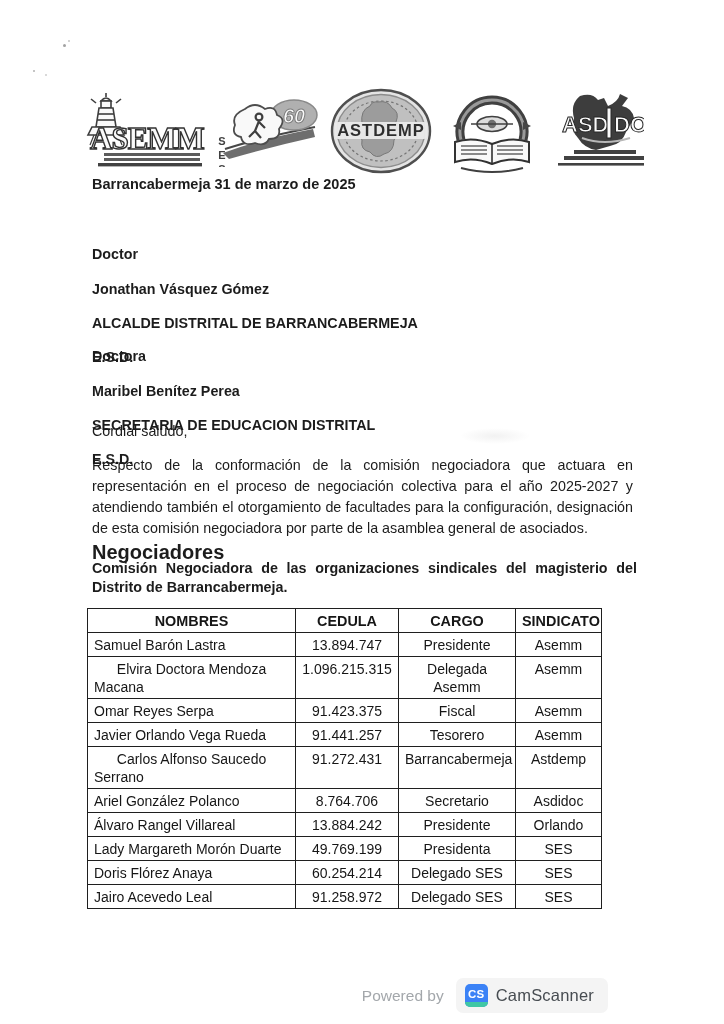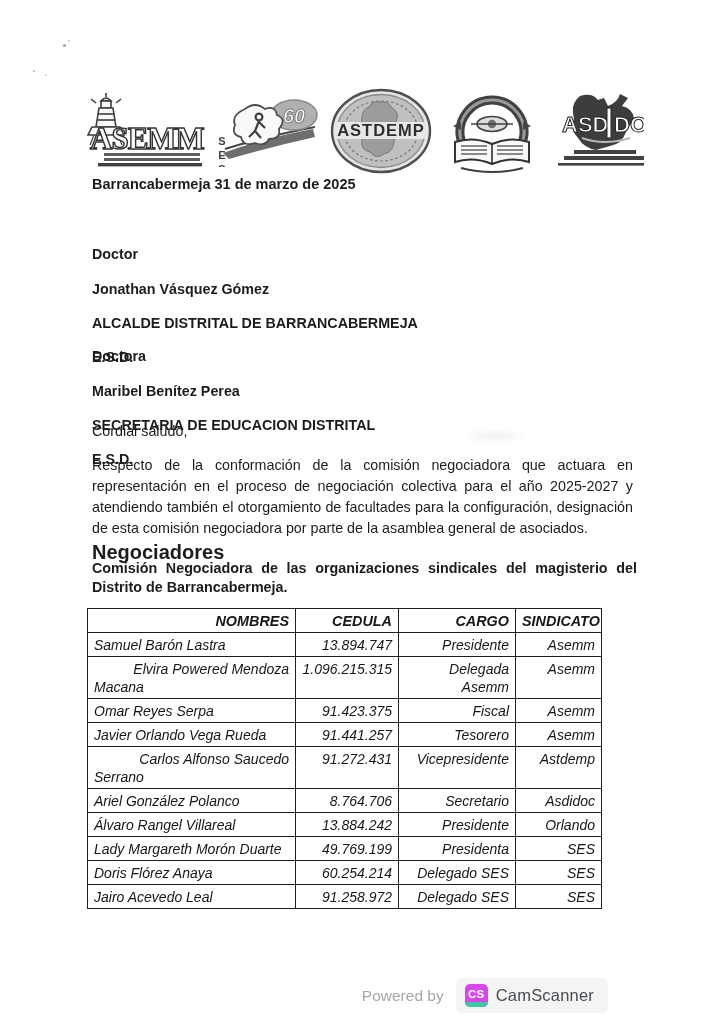--- a/index.html
+++ b/index.html
@@ -28,32 +28,32 @@
   .negsub{top:559px;width:545px;font-weight:bold;font-size:14.3px;line-height:19px;
     text-align:justify;text-align-last:left;}
   
   table.negociadores{
     position:absolute;left:87px;top:608px;width:514px;
     border-collapse:collapse;font-size:14px;color:#161616;
     table-layout:fixed;
   }
   table.negociadores th,table.negociadores td{
     border:1.6px solid #1f1f1f;padding:2.5px 6px;line-height:18px;
-    text-align:right;vertical-align:top;font-weight:normal;overflow:hidden;font-style:italic;
+    text-align:center;vertical-align:top;font-weight:normal;overflow:hidden;
   }
   table.negociadores th{font-weight:bold;font-size:14.4px;}
   col.c-nombres{width:208px;}col.c-cedula{width:103px;}
   col.c-cargo{width:117px;}col.c-sindicato{width:86px;}
   td.justify-name{text-align:justify;text-align-last:left;}
   
   .footer{position:absolute;top:978px;right:36px;display:flex;align-items:center;gap:12px;}
   .powered{color:#a3a7ab;font-size:15.5px;}
   .cs-pill{display:flex;align-items:center;gap:8px;background:#f4f4f4;
     border-radius:7px;padding:6px 14px 6px 9px;}
-  .cs-icon{width:23px;height:23px;border-radius:5px;background:#d946ef;position:relative;
+  .cs-icon{width:23px;height:23px;border-radius:5px;background:#3b82f6;position:relative;
     display:flex;align-items:center;justify-content:center;overflow:hidden;}
   .cs-icon .cs-letters{color:#ffffff;font-weight:bold;font-size:11.5px;letter-spacing:.3px;
     position:relative;top:-2px;}
   .cs-icon .cs-teal{position:absolute;bottom:0;left:0;width:100%;height:5px;background:#3fc7a4;}
   .cs-brand{color:#474c51;font-size:16.5px;font-weight:500;letter-spacing:.2px;}
   
   .ses-vert{writing-mode:vertical-lr;text-orientation:upright;}
 </style>
 </head>
 <body>
@@ -185,41 +185,41 @@
       </tr>
     </thead>
     <tbody>
       <tr>
         <td class="justify-name">Samuel Barón Lastra</td>
         <td>13.894.747</td>
         <td>Presidente</td>
         <td>Asemm</td>
       </tr>
       <tr>
-        <td class="justify-name">Elvira Powered Mendoza Macana</td>
+        <td class="justify-name">Elvira Doctora Mendoza Macana</td>
         <td>1.096.215.315</td>
         <td>Delegada Asemm</td>
         <td>Asemm</td>
       </tr>
       <tr>
         <td class="justify-name">Omar Reyes Serpa</td>
         <td>91.423.375</td>
         <td>Fiscal</td>
         <td>Asemm</td>
       </tr>
       <tr>
         <td class="justify-name">Javier Orlando Vega Rueda</td>
         <td>91.441.257</td>
         <td>Tesorero</td>
         <td>Asemm</td>
       </tr>
       <tr>
         <td class="justify-name">Carlos Alfonso Saucedo Serrano</td>
         <td>91.272.431</td>
-        <td>Vicepresidente</td>
+        <td>Barrancabermeja</td>
         <td>Astdemp</td>
       </tr>
       <tr>
         <td class="justify-name">Ariel González Polanco</td>
         <td>8.764.706</td>
         <td>Secretario</td>
         <td>Asdidoc</td>
       </tr>
       <tr>
         <td class="justify-name">Álvaro Rangel Villareal</td>

